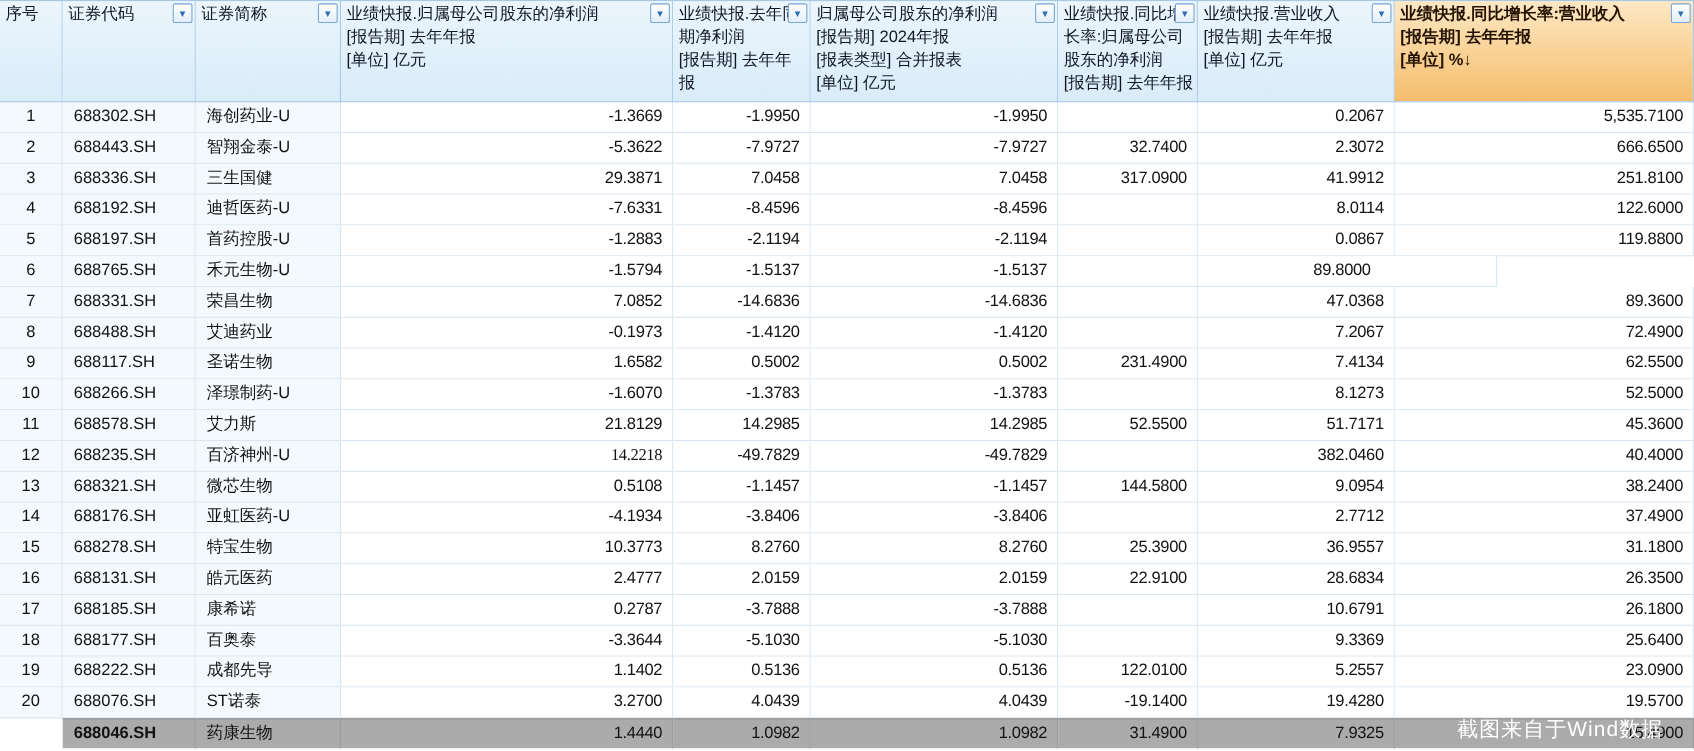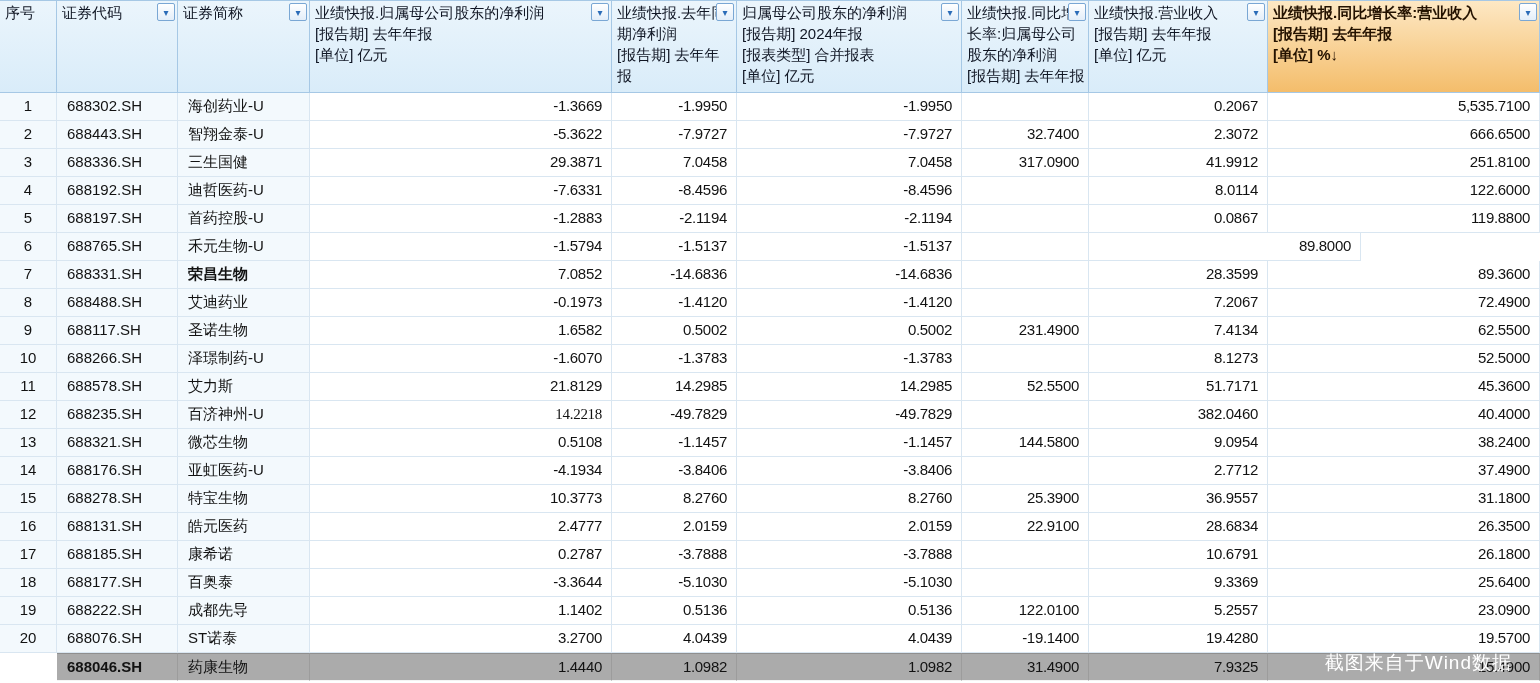--- a/index.html
+++ b/index.html
@@ -158,31 +158,31 @@
         <div class="cell num" style="width: 272px;">119.8800</div>
       </div>
       <div class="row">
         <div class="cell center tint" style="width: 57px;">6</div>
         <div class="cell left tint" style="width: 121px;">688765.SH</div>
         <div class="cell left tint" style="width: 132px;">禾元生物-U</div>
         <div class="cell num" style="width: 302px;">-1.5794</div>
         <div class="cell num" style="width: 125px;">-1.5137</div>
         <div class="cell num" style="width: 225px;">-1.5137</div>
         <div class="cell num" style="width: 127px;"></div>
-        <div class="cell num" style="width: 272px;">89.8000</div>
+        <div class="cell num" style="width: 272px; text-align: center;">89.8000</div>
       </div>
       <div class="row">
         <div class="cell center tint" style="width: 57px;">7</div>
         <div class="cell left tint" style="width: 121px;">688331.SH</div>
-        <div class="cell left tint" style="width: 132px; font-weight: bold;">荣昌生物</div>
+        <div class="cell left tint" style="width: 132px;">荣昌生物</div>
         <div class="cell num" style="width: 302px;">7.0852</div>
         <div class="cell num" style="width: 125px;">-14.6836</div>
         <div class="cell num" style="width: 225px;">-14.6836</div>
         <div class="cell num" style="width: 127px;"></div>
-        <div class="cell num" style="width: 179px;">28.3599</div>
+        <div class="cell num" style="width: 179px;">47.0368</div>
         <div class="cell num" style="width: 272px;">89.3600</div>
       </div>
       <div class="row">
         <div class="cell center tint" style="width: 57px;">8</div>
         <div class="cell left tint" style="width: 121px;">688488.SH</div>
         <div class="cell left tint" style="width: 132px;">艾迪药业</div>
         <div class="cell num" style="width: 302px;">-0.1973</div>
         <div class="cell num" style="width: 125px;">-1.4120</div>
         <div class="cell num" style="width: 225px;">-1.4120</div>
         <div class="cell num" style="width: 127px;"></div>

